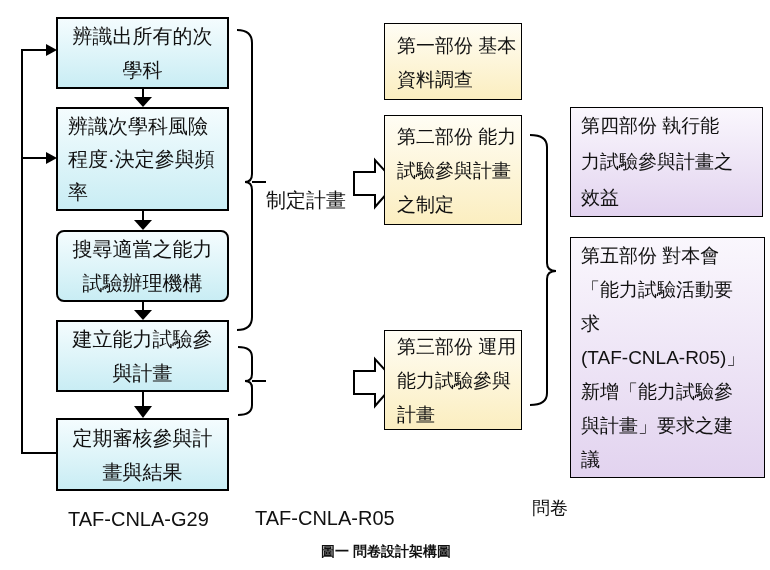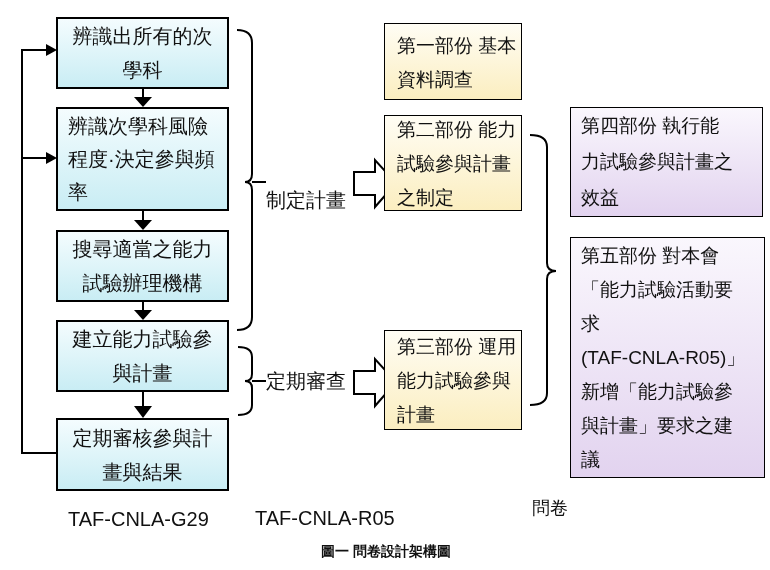--- a/index.html
+++ b/index.html
@@ -12,30 +12,30 @@
     position:absolute;box-sizing:border-box;display:flex;align-items:center;
     justify-content:center;text-align:center;white-space:pre-line;
   }
   .flow-box{
     border:2px solid #000;font-size:20px;line-height:34px;
     background:linear-gradient(to bottom,var(--flow-top),var(--flow-bottom));
   }
   #f1{left:56px;top:17px;width:173px;height:72px;}
   #f2{left:56px;top:107px;width:173px;height:104px;justify-content:flex-start;
       text-align:left;padding:0 6px 0 10px;line-height:33px;}
-  #f3{left:56px;top:230px;width:173px;height:72px;}
+  #f3{left:56px;top:230px;width:173px;height:72px;border-radius:8px;}
   #f4{left:56px;top:320px;width:173px;height:72px;}
   #f5{left:56px;top:418px;width:173px;height:73px;}
   .part-box{
     border:1.5px solid #000;font-size:19px;line-height:34px;
     justify-content:flex-start;text-align:left;padding:2px 4px 0 12px;
     background:linear-gradient(to bottom,var(--part-top),var(--part-bottom));
   }
   #p1{left:384px;top:23px;width:138px;height:77px;}
-  #p2{left:384px;top:115px;width:138px;height:96px;}
+  #p2{left:384px;top:115px;width:138px;height:110px;}
   #p3{left:384px;top:330px;width:138px;height:100px;}
   .result-box{
     border:1.5px solid #000;font-size:19px;
     justify-content:flex-start;text-align:left;padding:0 4px 0 10px;
     background:linear-gradient(to bottom,var(--result-top),var(--result-bottom));
   }
   #r1{left:570px;top:107px;width:193px;height:110px;line-height:36px;}
   #r2{left:570px;top:237px;width:195px;height:241px;line-height:34px;}
   .stage-label{position:absolute;font-size:20px;line-height:26px;white-space:nowrap;}
   #plan-label{left:266px;top:171px;margin-top:16px;}
@@ -85,21 +85,20 @@
   <div class="box flow-box" id="f1">辨識出所有的次
 學科</div>
   <div class="box flow-box" id="f3">搜尋適當之能力
 試驗辦理機構</div>
   <div class="box flow-box" id="f4">建立能力試驗參
 與計畫</div>
   <div class="box flow-box" id="f5">定期審核參與計
 畫與結果</div>
 
   <div class="stage-label" id="plan-label">制定計畫</div>
-  <div class="stage-label" id="review-label">定期審查</div>
 
   <div class="box part-box" id="p1">第一部份 基本
 資料調查</div>
   <div class="box part-box" id="p2">第二部份 能力
 試驗參與計畫
 之制定</div>
   <div class="box part-box" id="p3">第三部份 運用
 能力試驗參與
 計畫</div>
 

